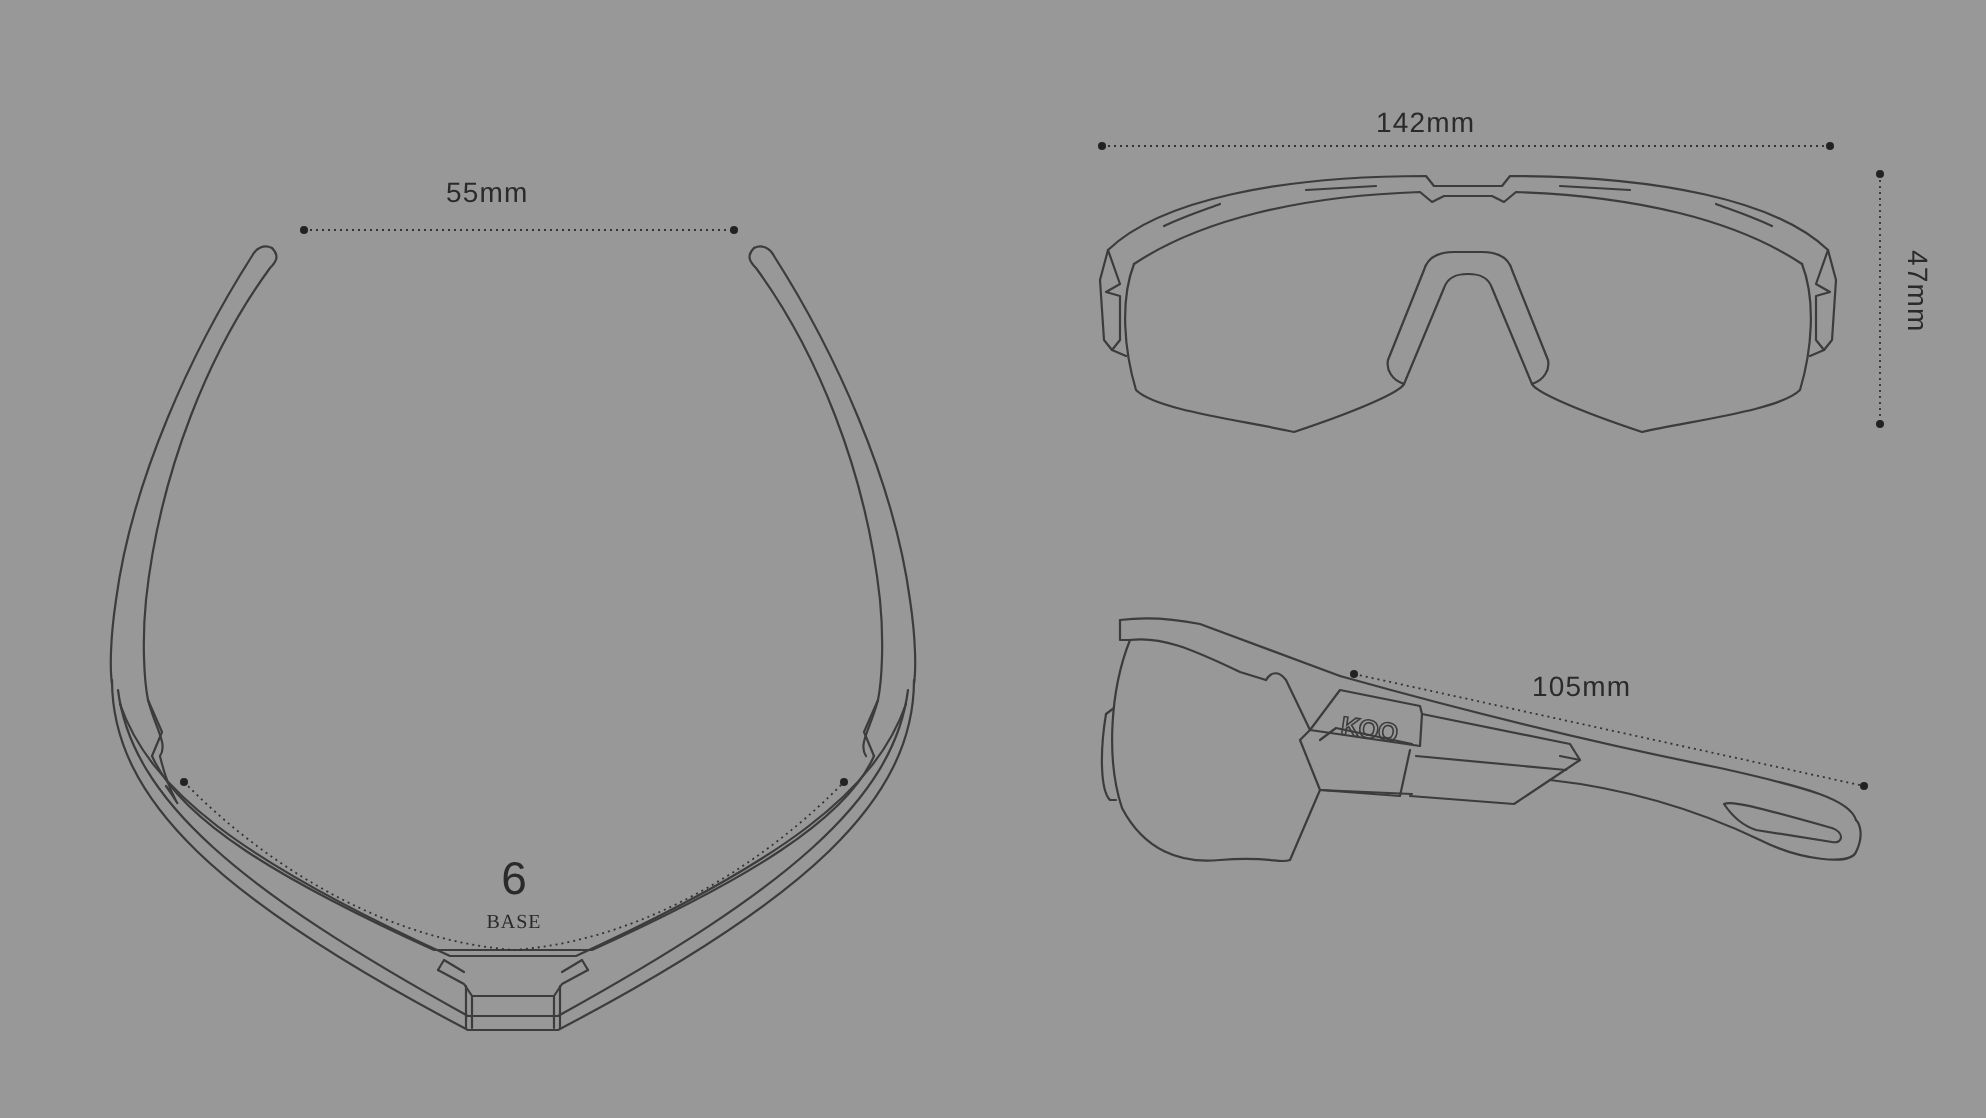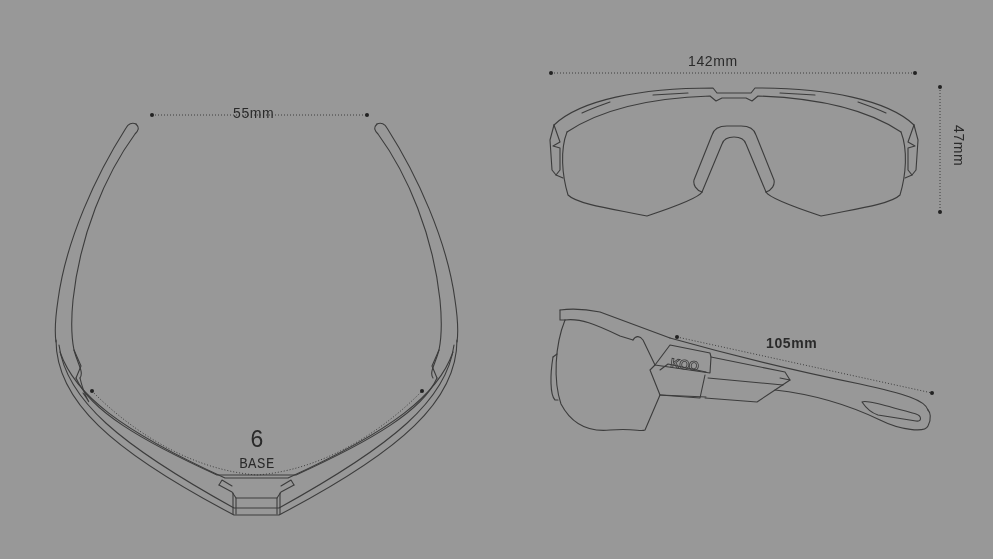--- a/index.html
+++ b/index.html
@@ -52,23 +52,23 @@
     .base-num {
       position: absolute;
       font-family: "Liberation Sans", "DejaVu Sans", sans-serif;
       color: #2a2a2a;
       font-size: 23px;
       width: 40px;
       text-align: center;
     }
     .base-label {
       position: absolute;
-      font-family: Liberation Mono, monospace;
+      font-family: Liberation Serif, serif;
       color: #2a2a2a;
-      font-size: 14px;
+      font-size: 10px;
       letter-spacing: 0.5px;
       width: 60px;
       text-align: center;
     }
     .logo-text {
       font-family: "Liberation Sans", "DejaVu Sans", sans-serif;
       font-size: 13px;
       font-weight: bold;
       fill: none;
       stroke: #3c3c3c;
@@ -176,21 +176,21 @@
       <path class="line" d="M862,402 C866,400 880,404 916,414 C922,416 922,422 916,421 L878,415 C872,413 866,408 862,402 Z"></path>
 
       <text class="logo-text" x="670" y="367" transform="rotate(8 670 367)">KOO</text>
 
       <line class="dim" x1="677" y1="337" x2="932" y2="393"></line>
       <circle class="dot" cx="677" cy="337" r="2"></circle>
       <circle class="dot" cx="932" cy="393" r="2"></circle>
     </g>
   </svg>
 
-  <div class="label" style="left:233px; top:88px;margin-top:17px;">55mm</div>
+  <div class="label" style="left:223px; top:88px;">55mm</div>
   <div class="base-num" style="left:237px; top:426px;">6</div>
   <div class="base-label" style="left:227px; top:456px;">BASE</div>
 
   <div class="label" style="left:688px; top:53px;">142mm</div>
   <div class="label vertical" style="left:967px; top:125px;">47mm</div>
 
-  <div class="label" style="left:766px; top:335px;font-weight:bold;">105mm</div>
+  <div class="label" style="left:766px; top:335px;">105mm</div>
 </div>
 
 </body></html>

